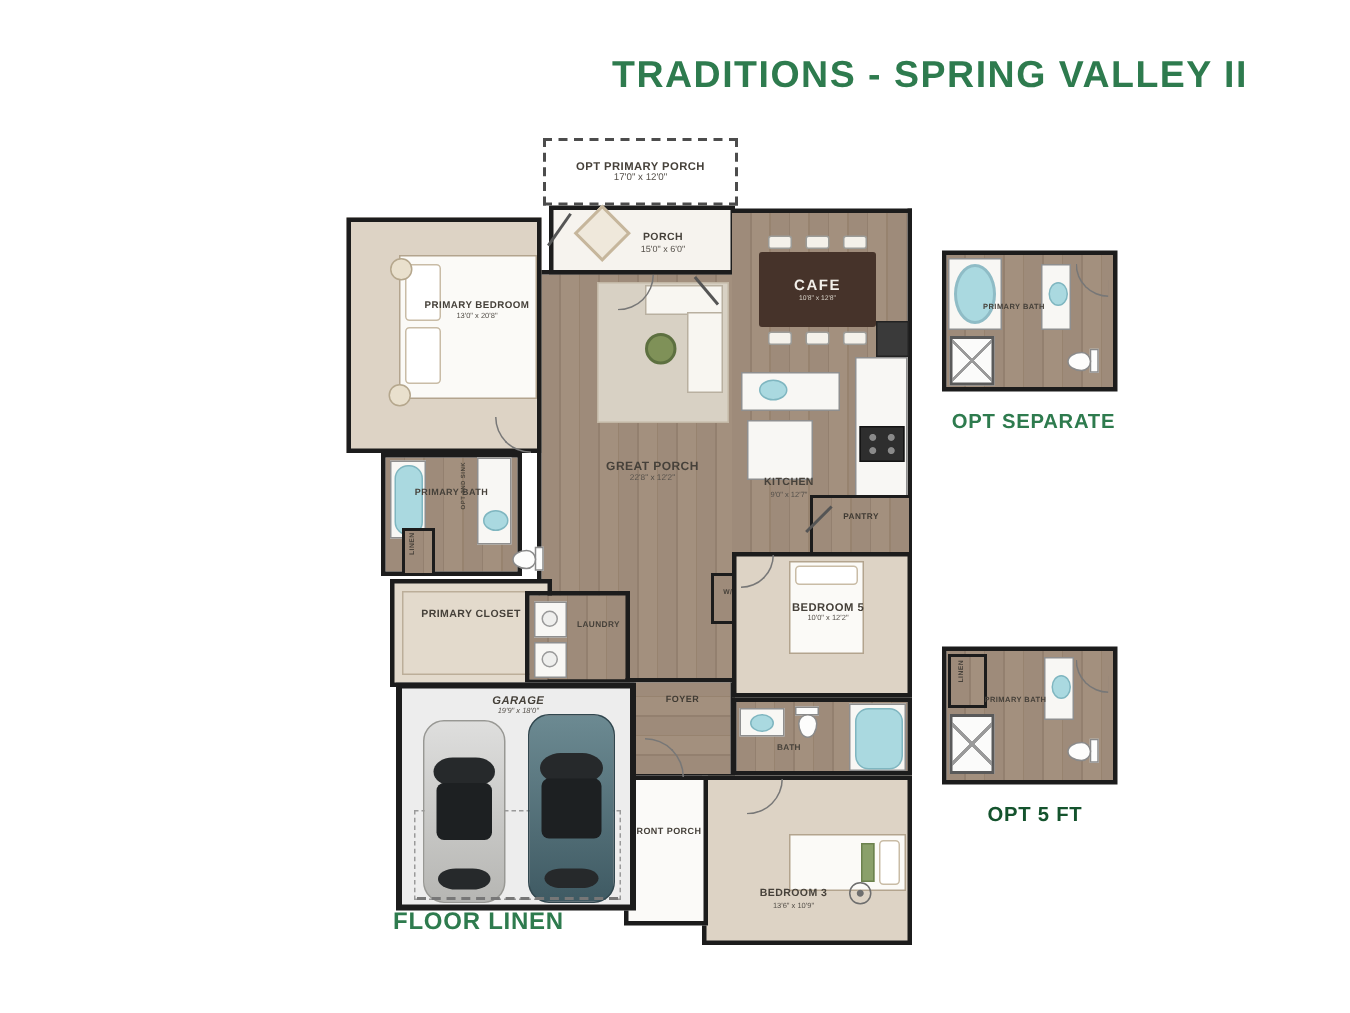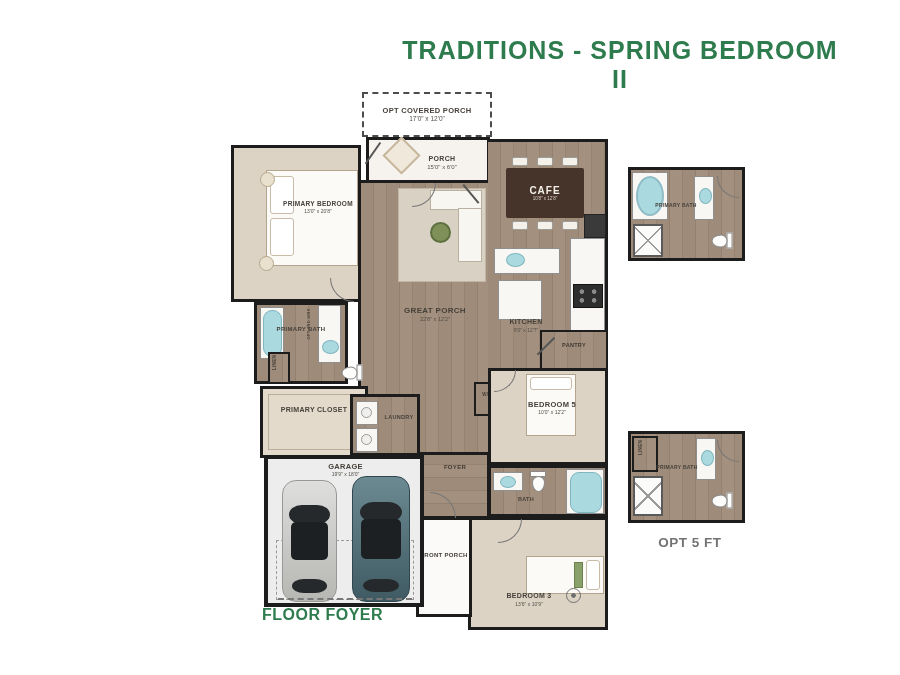--- a/index.html
+++ b/index.html
@@ -139,21 +139,21 @@
   #bed3p{left:586px;top:560px;width:14px;height:30px;}
   #bed3g{left:574px;top:562px;width:9px;height:26px;background:#8aa06a;border:1px solid #6c824e;position:absolute;box-sizing:border-box;}
   #fan{left:566px;top:588px;width:15px;height:15px;border-radius:50%;border:1px solid #6e6e6e;position:absolute;box-sizing:border-box;
        background:radial-gradient(circle,#6e6e6e 2px,transparent 2.6px);}
   #bedroom3Label{left:486px;top:592px;width:86px;} #bedroom3Label .rname{font-size:7px;} #bedroom3Label .rdims{font-size:5px;}
   #frontPorch{left:416px;top:517px;width:56px;height:100px;background:#fbfaf8;}
   #frontPorchLabel{left:420px;top:552px;width:48px;} #frontPorchLabel .rname{font-size:6px;}
 
   
   #garage{left:264px;top:455px;width:160px;height:152px;background:#ededed;border-width:4px;}
-  #garageLabel{left:298px;top:462px;width:95px;} #garageLabel .rname{font-size:7.5px;} #garageLabel .rdims{font-size:5px;}
+  #garageLabel{left:298px;top:462px;width:95px;font-style:italic;} #garageLabel .rname{font-size:7.5px;} #garageLabel .rdims{font-size:5px;}
   #carSilver{left:282px;top:480px;width:55px;height:122px;border-radius:14px;
              background:linear-gradient(180deg,#dededd,#b6b6b3);border:1px solid #989894;}
   #carTeal{left:352px;top:476px;width:58px;height:126px;border-radius:14px;
            background:linear-gradient(180deg,#6c8a92,#3f5a63);border:1px solid #31474f;}
   #parkPad{left:276px;top:540px;width:138px;height:60px;border:1.5px dashed #9a9a9a;position:absolute;box-sizing:border-box;}
   #garageDoor{left:278px;top:598px;width:134px;border-top:2px dashed #777;position:absolute;}
 
   
   #arc1{left:412px;top:183px;width:24px;height:24px;} 
   #arc2{left:330px;top:278px;width:24px;height:24px;}
@@ -178,31 +178,31 @@
                color:#2e7b4e;letter-spacing:.5px;line-height:1.35;}
   #opt2{left:628px;top:431px;width:117px;height:92px;}
   #o2linen{left:632px;top:436px;width:26px;height:36px;border:2px solid #1c1c1c;position:absolute;box-sizing:border-box;}
   #o2linenLabel{left:638px;top:440px;} #o2linenLabel .rname{font-size:4.5px;}
   #o2shower{left:633px;top:476px;width:30px;height:40px;}
   #o2sink{left:696px;top:438px;width:20px;height:42px;} #o2sinkB{left:701px;top:450px;width:11px;height:14px;}
   #o2toilet{left:714px;top:490px;transform:rotate(90deg);}
   #o2label{left:656px;top:464px;width:42px;} #o2label .rname{font-size:5px;}
   #o2arc{left:717px;top:440px;width:22px;height:22px;}
   #opt2Caption{left:615px;top:534px;width:150px;text-align:center;font-size:13.5px;font-weight:bold;
-               color:#737373;letter-spacing:.5px;line-height:1.35;}
+               color:#14532d;letter-spacing:.5px;line-height:1.35;}
 </style>
 </head>
 <body>
 
 <div id="canvas">
 
-  <div id="title" class="abs">TRADITIONS - SPRING BEDROOM II</div>
+  <div id="title" class="abs">TRADITIONS - SPRING VALLEY II</div>
 
   <div id="optPorch" class="room labelbox">
-    <span class="rname">OPT COVERED PORCH</span>
+    <span class="rname">OPT PRIMARY PORCH</span>
     <span class="rdims">17'0" x 12'0"</span>
   </div>
 
   <div id="porch" class="room"></div>
   <div id="porchChair" class="abs"></div>
   <div id="porchLabel" class="labelbox">
     <span class="rname">PORCH</span>
     <span class="rdims">15'0" x 6'0"</span>
   </div>
 
@@ -367,20 +367,21 @@
   <div id="o1sinkB" class="basin"></div>
   <div id="o1toilet" class="toilet">
       <div class="tank"></div>
       <div class="bowl"></div>
     </div>
   <div id="o1arc" class="arc bl"></div>
   <div id="o1label" class="labelbox">
     <span class="rname">PRIMARY BATH</span>
   </div>
   <div id="opt1Caption" class="abs">
+    <div>OPT SEPARATE</div>
   </div>
 
   <div id="opt2" class="opt wood"></div>
   <div id="o2linen" class="wood"></div>
   <div id="o2linenLabel" class="labelbox">
     <span class="rname vtext">LINEN</span>
   </div>
   <div id="o2shower" class="xbox"></div>
   <div id="o2sink" class="fix"></div>
   <div id="o2sinkB" class="basin"></div>
@@ -389,15 +390,15 @@
       <div class="bowl"></div>
     </div>
   <div id="o2arc" class="arc bl"></div>
   <div id="o2label" class="labelbox">
     <span class="rname">PRIMARY BATH</span>
   </div>
   <div id="opt2Caption" class="abs">
     <div>OPT 5 FT</div>
   </div>
 
-  <div id="floorPlanLabel" class="abs">FLOOR FOYER</div>
+  <div id="floorPlanLabel" class="abs">FLOOR LINEN</div>
 
 </div>
 
 </body></html>

